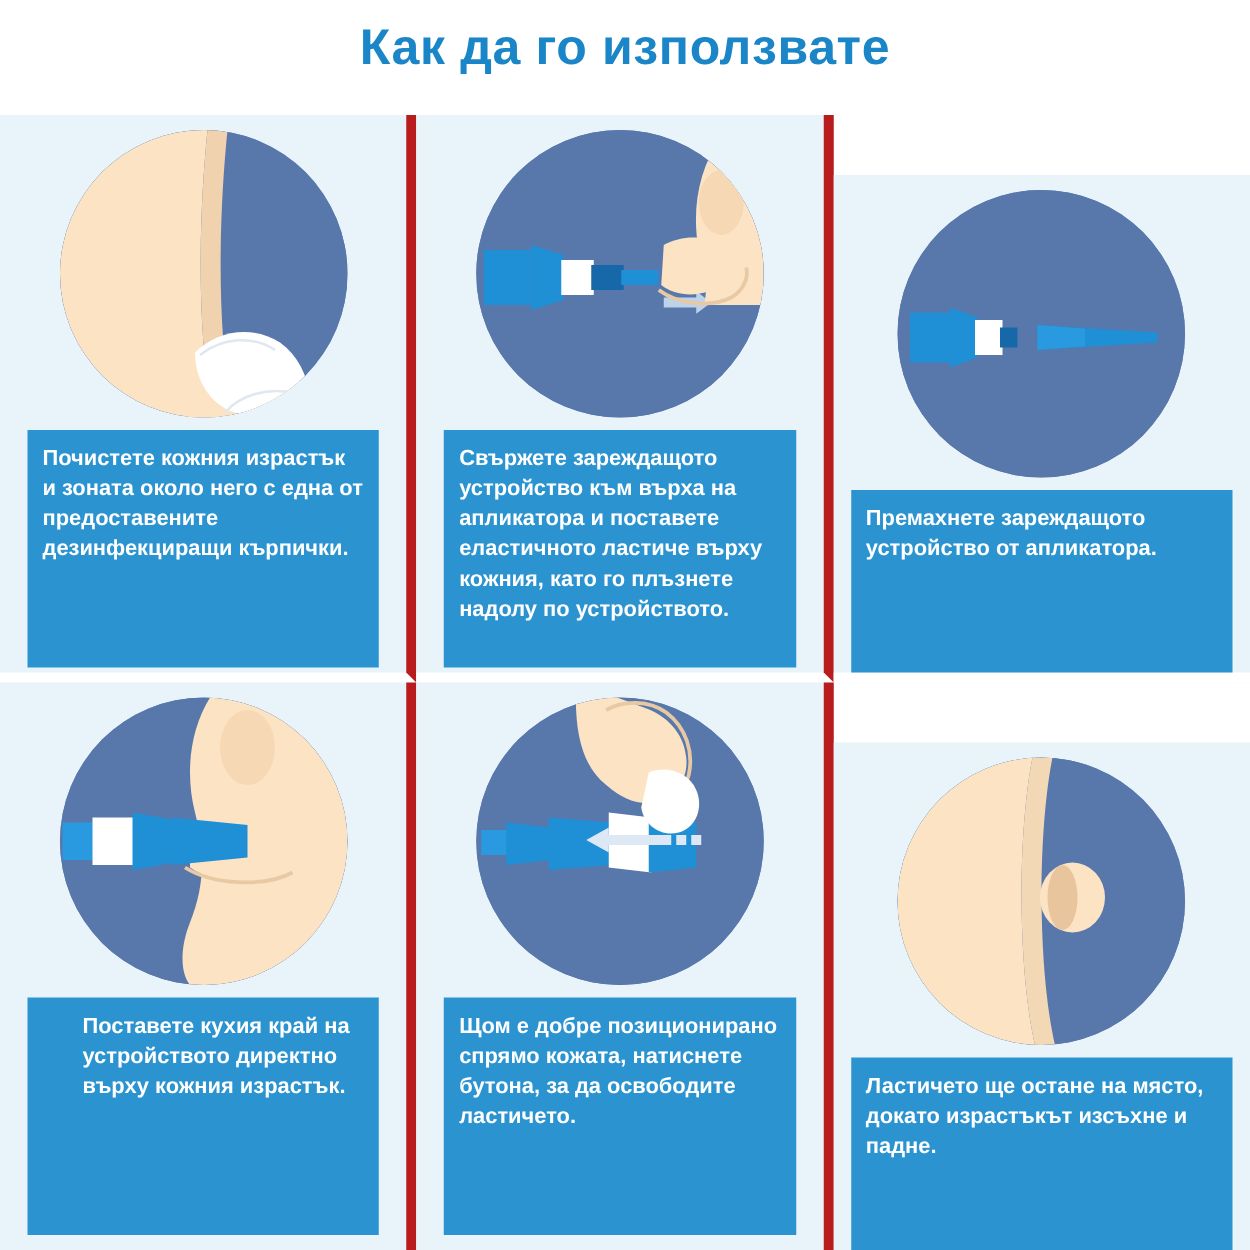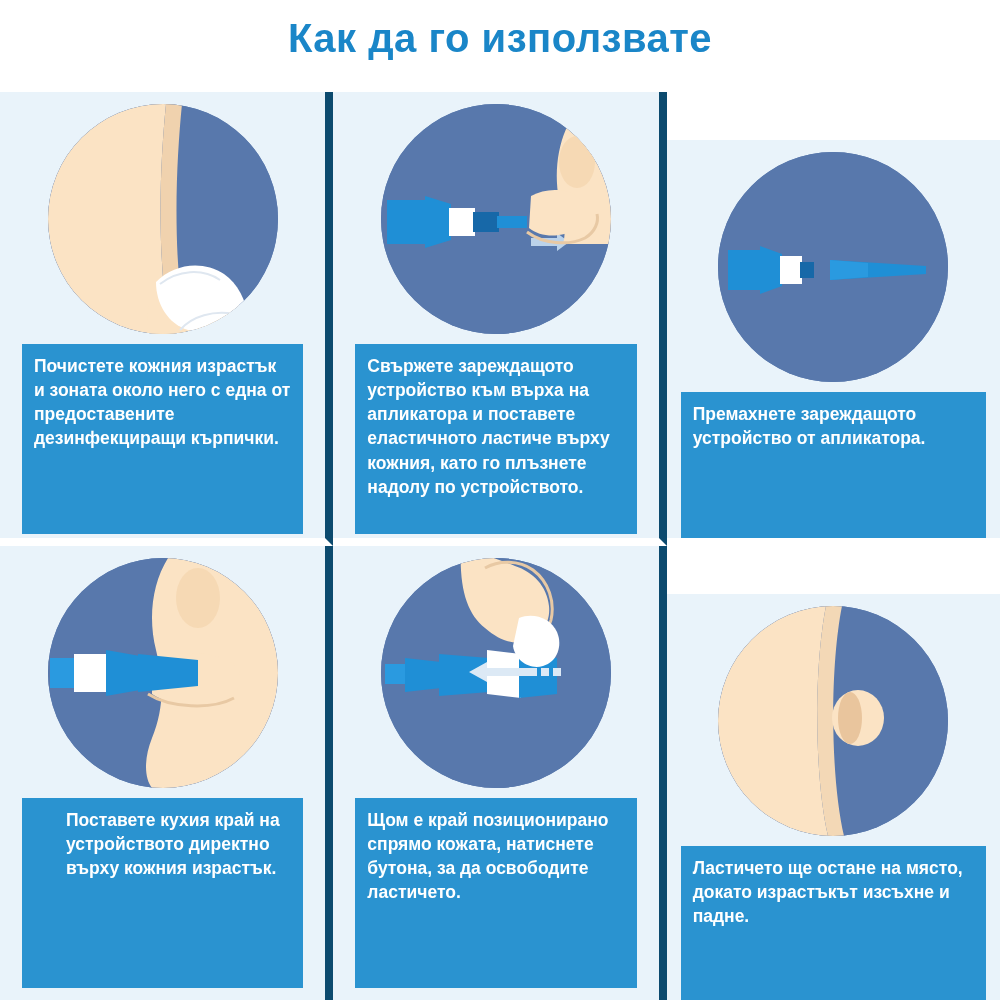--- a/index.html
+++ b/index.html
@@ -37,21 +37,21 @@
     width: 1000px;
     height: 908px;
     display: grid;
     grid-template-columns: repeat(3, 1fr);
     grid-template-rows: repeat(2, 454px);
   }
   .cell {
     position: relative;
     background: #e9f3fa;
     box-sizing: border-box;
-    border-right: 8px solid #0c4a6e;
+    border-right: 8px solid #b91c1c;
     border-bottom: 8px solid #ffffff;
     overflow: hidden;
   }
   .cell.last-col { border-right: none; margin-top: 48px; }
   .cell.last-row { border-bottom: none; }
 
   .art {
     position: relative;
     width: 100%;
     height: 246px;
@@ -203,21 +203,21 @@
             <path d="M156 110 L106 110 L106 104 L88 114 L106 124 L106 118 L156 118 Z" fill="#dce9f5"></path>
             <rect x="160" y="110" width="8" height="8" fill="#dce9f5"></rect>
             <rect x="172" y="110" width="8" height="8" fill="#dce9f5"></rect>
 
             <path d="M80 -10 C78 30 86 56 104 70 C118 82 130 86 142 84 C158 82 170 66 168 48 C166 28 152 14 134 8 C118 2 98 -6 80 -10 Z" fill="#fbe3c4"></path>
             <path d="M104 10 C118 2 138 2 152 12 C168 24 174 44 170 62 C166 78 150 88 134 86" fill="none" stroke="#e8c9a4" stroke-width="3"></path>
             <path d="M138 60 C152 54 170 60 176 74 C182 88 176 104 162 108 C148 112 134 102 132 88 Z" fill="#ffffff"></path>
           </svg>
         </div>
       </div>
-      <div class="caption cap-5">Щом е край позиционирано спрямо кожата, натиснете бутона, за да освободите ластичето.</div>
+      <div class="caption cap-5">Щом е добре позиционирано спрямо кожата, натиснете бутона, за да освободите ластичето.</div>
     </div>
 
     <div class="cell c6 last-col last-row">
       <div class="art">
         <div class="circle">
           <svg width="230" height="230" viewBox="0 0 230 230">
             <rect x="0" y="0" width="230" height="230" fill="#5878ac"></rect>
             <path d="M0 0 H108 C96 60 96 170 110 230 H0 Z" fill="#fbe3c4"></path>
             <path d="M108 0 C96 60 96 170 110 230 L126 230 C112 170 112 60 124 0 Z" fill="#f3d8b6"></path>
             <ellipse cx="140" cy="112" rx="26" ry="28" fill="#fbe3c4"></ellipse>

